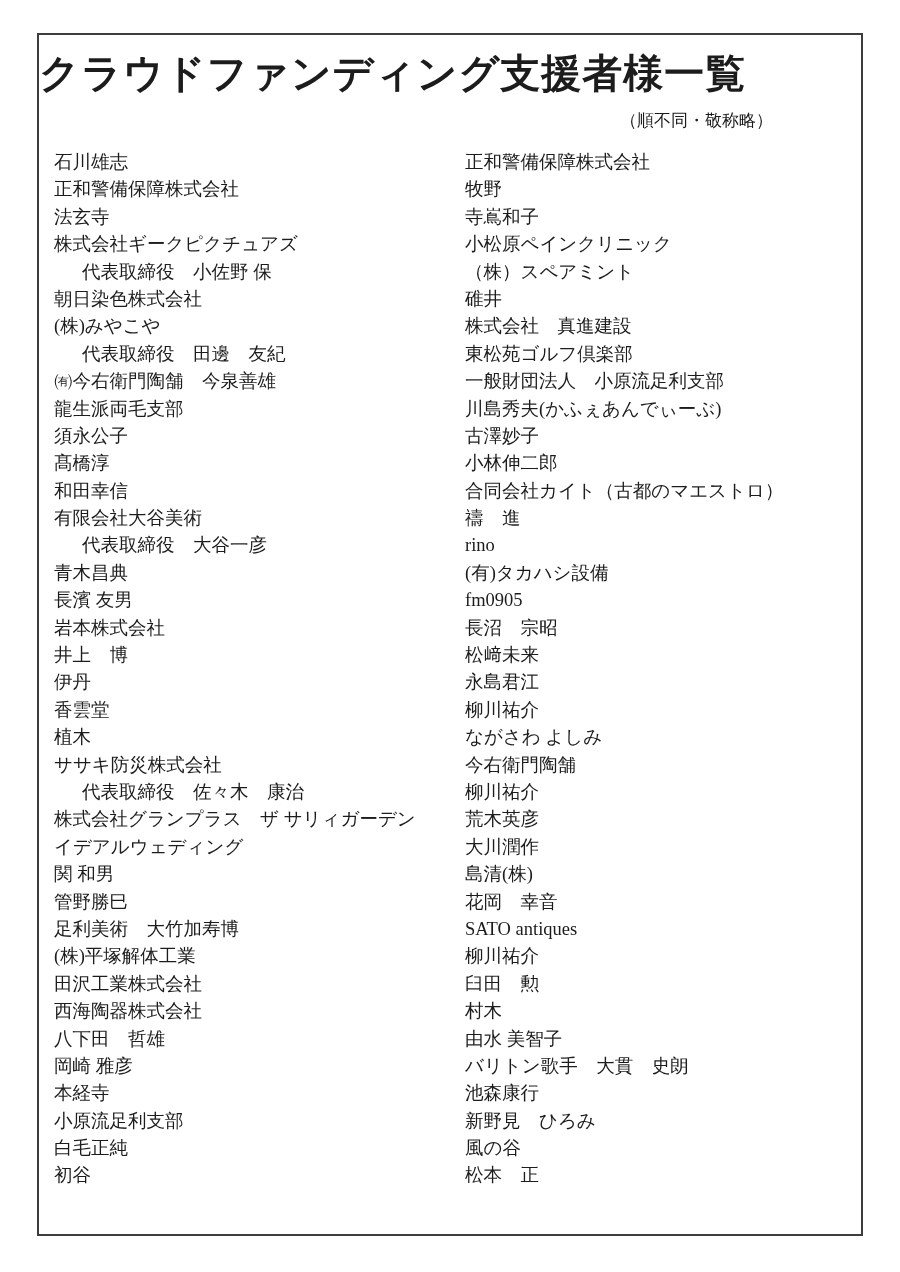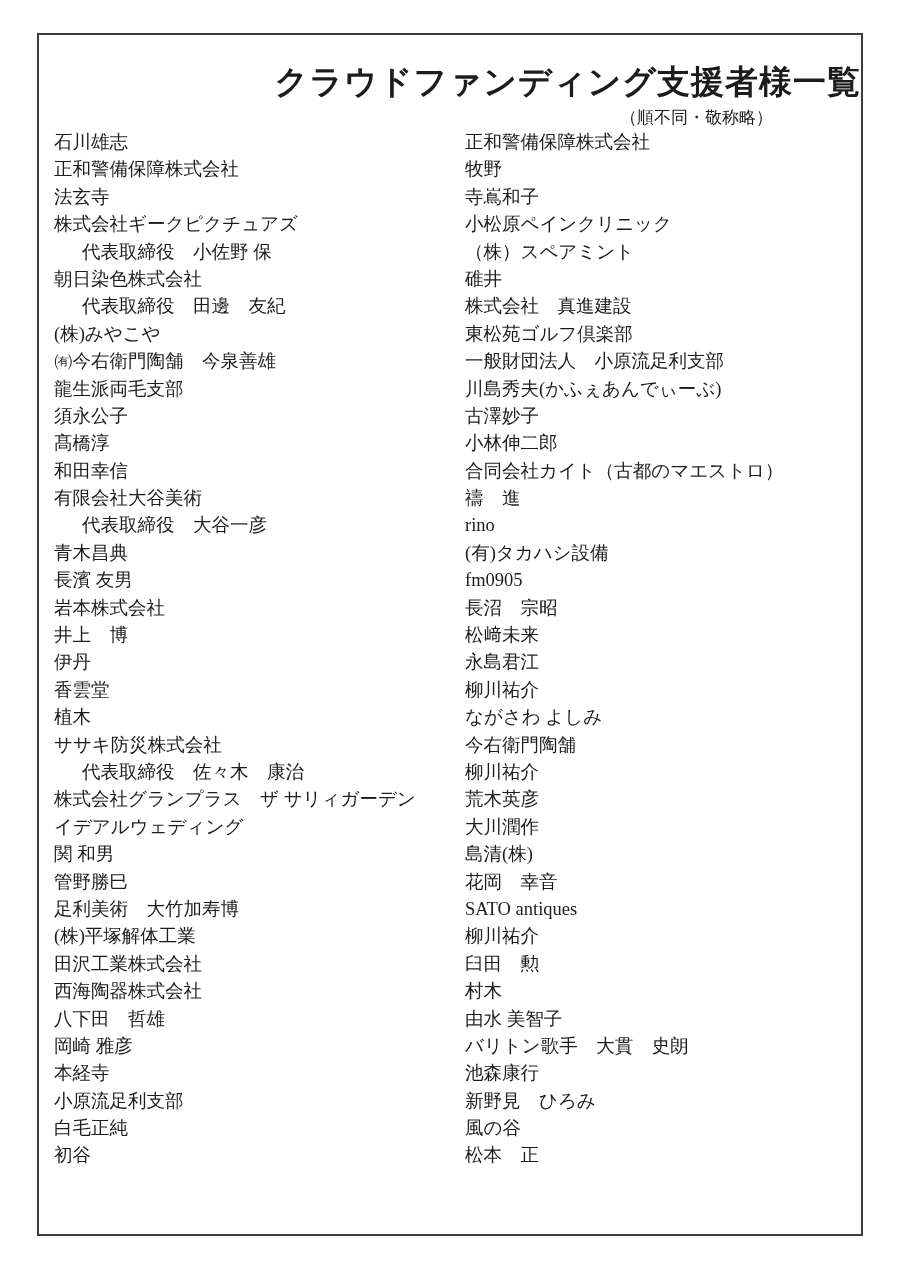--- a/index.html
+++ b/index.html
@@ -18,36 +18,37 @@
     position: absolute;
     left: 37px;
     top: 33px;
     width: 822px;
     height: 1199px;
     border: 2px solid #3d3d3d;
     box-sizing: content-box;
     background: #ffffff;
   }
   .doc-title {
-    margin-top: 28px;
-    text-align: right;
-    font-size: 33px;
+    margin-top: 20px;
+    text-align: left;
+    font-size: 40px;
     line-height: 38px;
     font-weight: bold;
     letter-spacing: 1px;
   }
   .doc-subtitle {
-    margin-top: 6px;
+    margin-top: 17px;
     text-align: right;
     padding-right: 88px;
     font-size: 17px;
     line-height: 22px;
   }
   .columns {
     display: flex;
+    margin-top: 17px;
     padding-left: 15px;
     padding-right: 10px;
   }
   .col {
     font-size: 18.5px;
   }
   .col-left  { width: 411px; flex: 0 0 411px; }
   .col-right { flex: 1 1 auto; }
   .entry {
     height: 27.4px;
@@ -66,22 +67,22 @@
   <div class="doc-title">クラウドファンディング支援者様一覧</div>
   <div class="doc-subtitle">（順不同・敬称略）</div>
   <div class="columns">
     <div class="col col-left">
         <div class="entry">石川雄志</div>
         <div class="entry">正和警備保障株式会社</div>
         <div class="entry">法玄寺</div>
         <div class="entry">株式会社ギークピクチュアズ</div>
         <div class="entry indent">代表取締役　小佐野 保</div>
         <div class="entry">朝日染色株式会社</div>
+        <div class="entry">(株)みやこや</div>
         <div class="entry indent">代表取締役　田邊　友紀</div>
-        <div class="entry">(株)みやこや</div>
         <div class="entry">㈲今右衛門陶舗　今泉善雄</div>
         <div class="entry">龍生派両毛支部</div>
         <div class="entry">須永公子</div>
         <div class="entry">髙橋淳</div>
         <div class="entry">和田幸信</div>
         <div class="entry">有限会社大谷美術</div>
         <div class="entry indent">代表取締役　大谷一彦</div>
         <div class="entry">青木昌典</div>
         <div class="entry">長濱 友男</div>
         <div class="entry">岩本株式会社</div>

